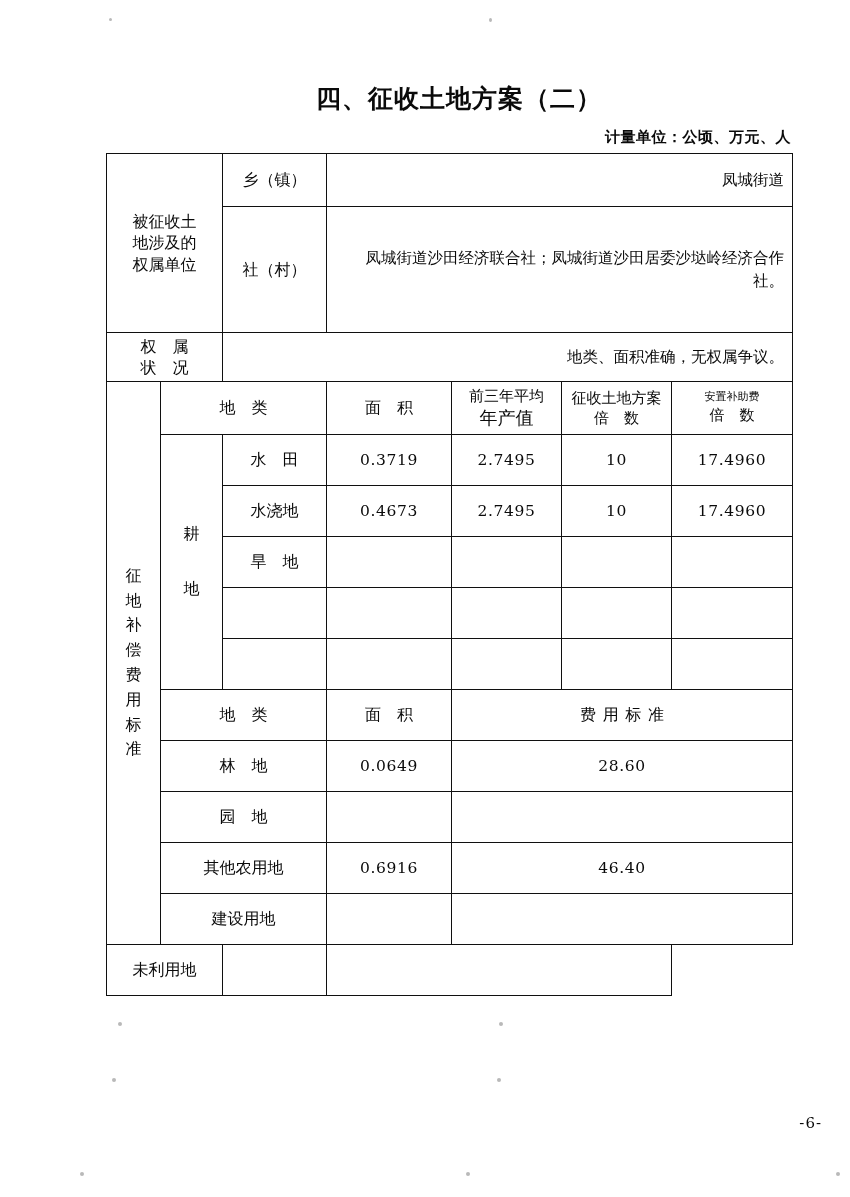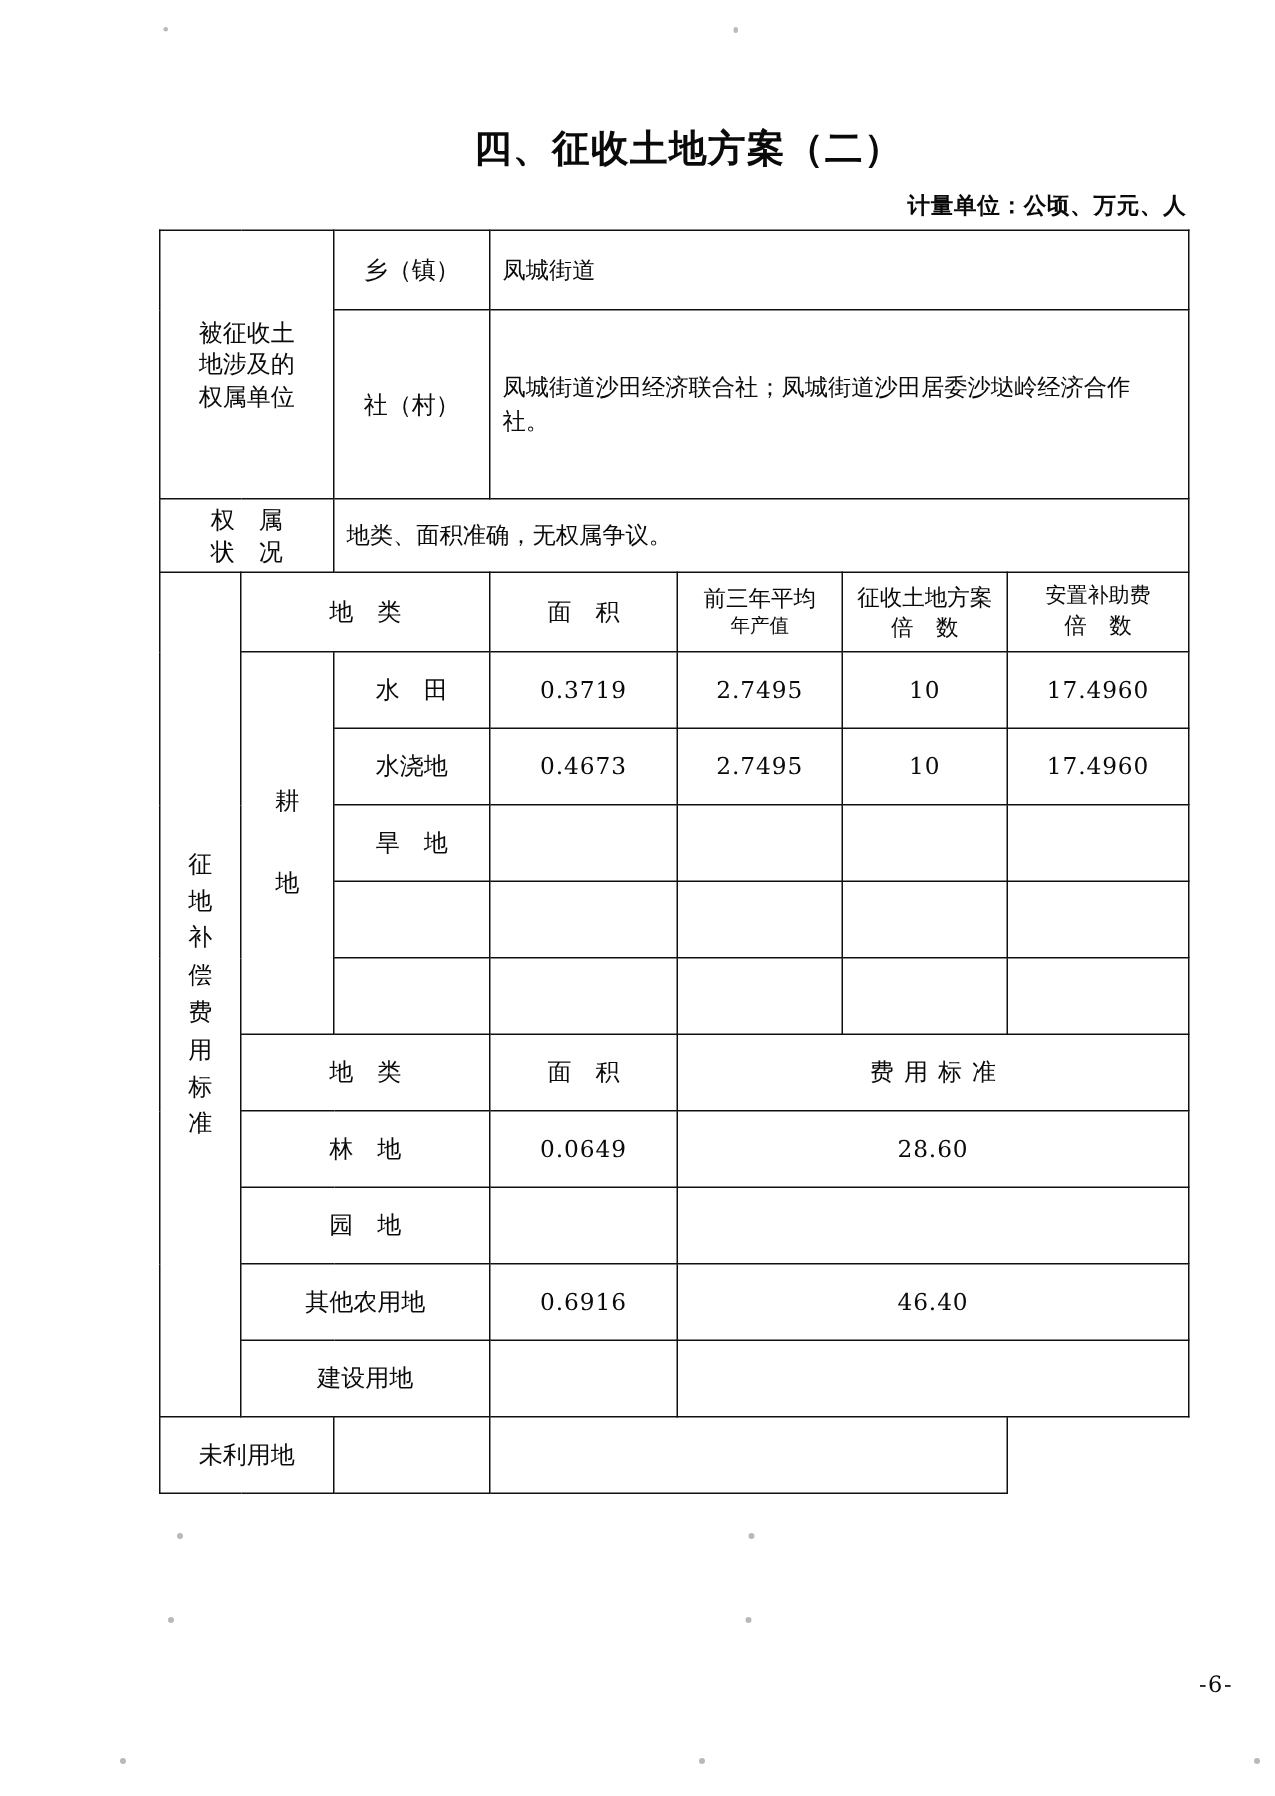--- a/index.html
+++ b/index.html
@@ -104,21 +104,21 @@
     text-align: center;
     line-height: 1.35;
   }
 
   .cell-pad { padding: 6px 23px !important; }
 
   .body-text {
     font-size: 16px;
     line-height: 1.5;
     padding: 5px 8px !important;
-    text-align: left;
+    text-align: right;
   }
 
   
   .page-no {
     position: absolute;
     right: 62px;
     top: 1114px;
     font-size: 15px;
     font-family: "DejaVu Serif", "Liberation Serif", serif;
     letter-spacing: 1px;
@@ -197,28 +197,28 @@
             </div>
           </td>
           <td colspan="2" class="c-center" style="height:52px">
             <span class="lbl">地　类</span>
           </td>
           <td class="c-center">
             <span class="lbl">面　积</span>
           </td>
           <td class="c-center">
             <span class="lbl two-line" style="font-size:15px">前三年平均</span>
-            <span class="lbl two-line" style="font-size:13px">年产值</span>
+            <span class="lbl two-line" style="font-size:18px">年产值</span>
           </td>
           <td class="c-center">
             <span class="lbl two-line" style="font-size:15px">征收土地方案</span>
             <span class="lbl two-line" style="font-size:15px">倍　数</span>
           </td>
           <td class="c-center">
-            <span class="lbl two-line" style="font-size:14px">安置补助费</span>
+            <span class="lbl two-line" style="font-size:11px">安置补助费</span>
             <span class="lbl two-line" style="font-size:15px">倍　数</span>
           </td>
         </tr>
 
         <tr>
           <td rowspan="5" class="c-center">
             <div class="vert" style="gap:30px">
               <span>耕</span>
               <span>地</span>
             </div>

